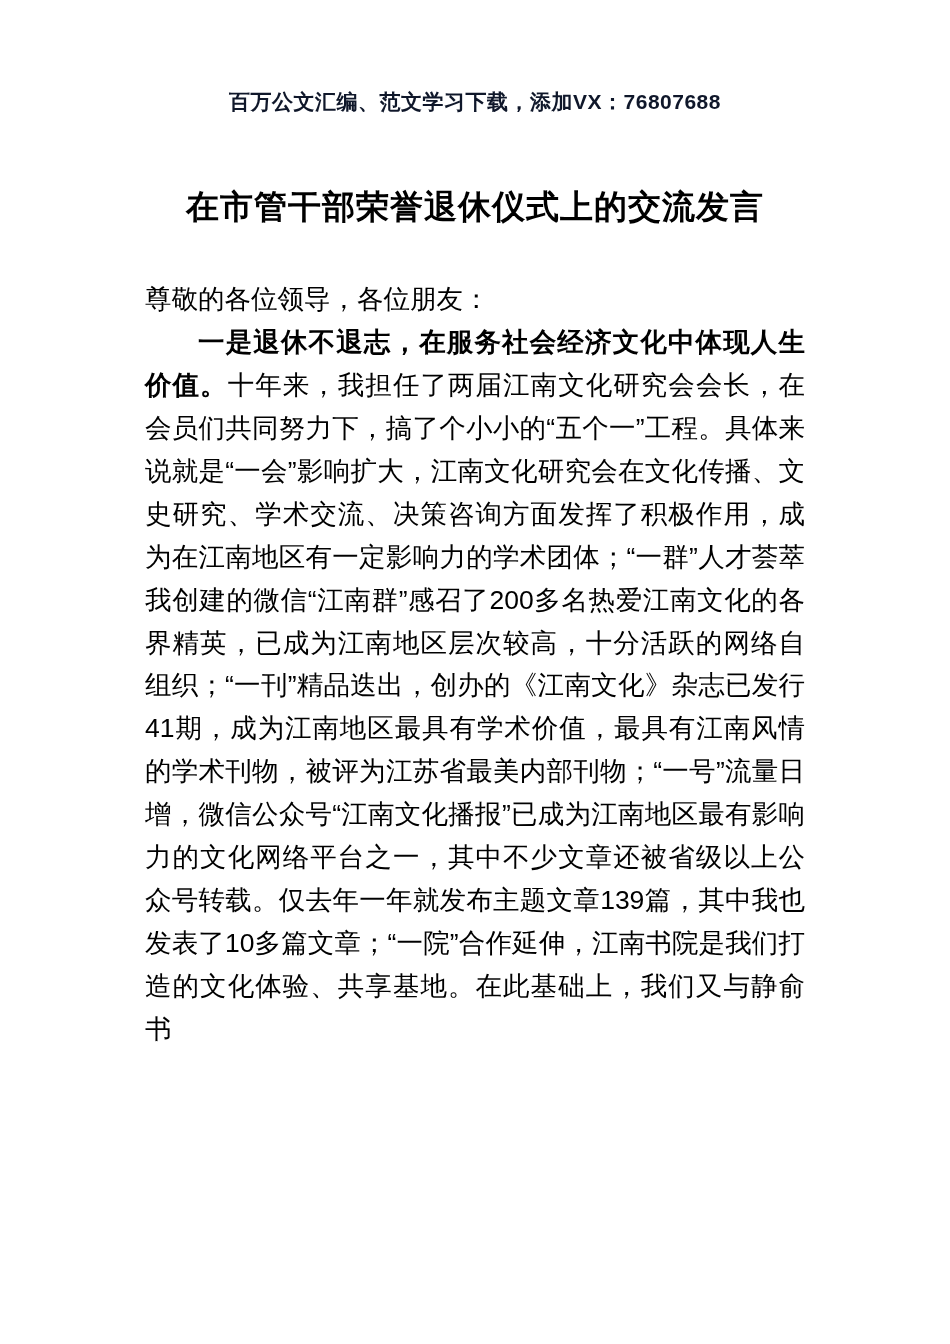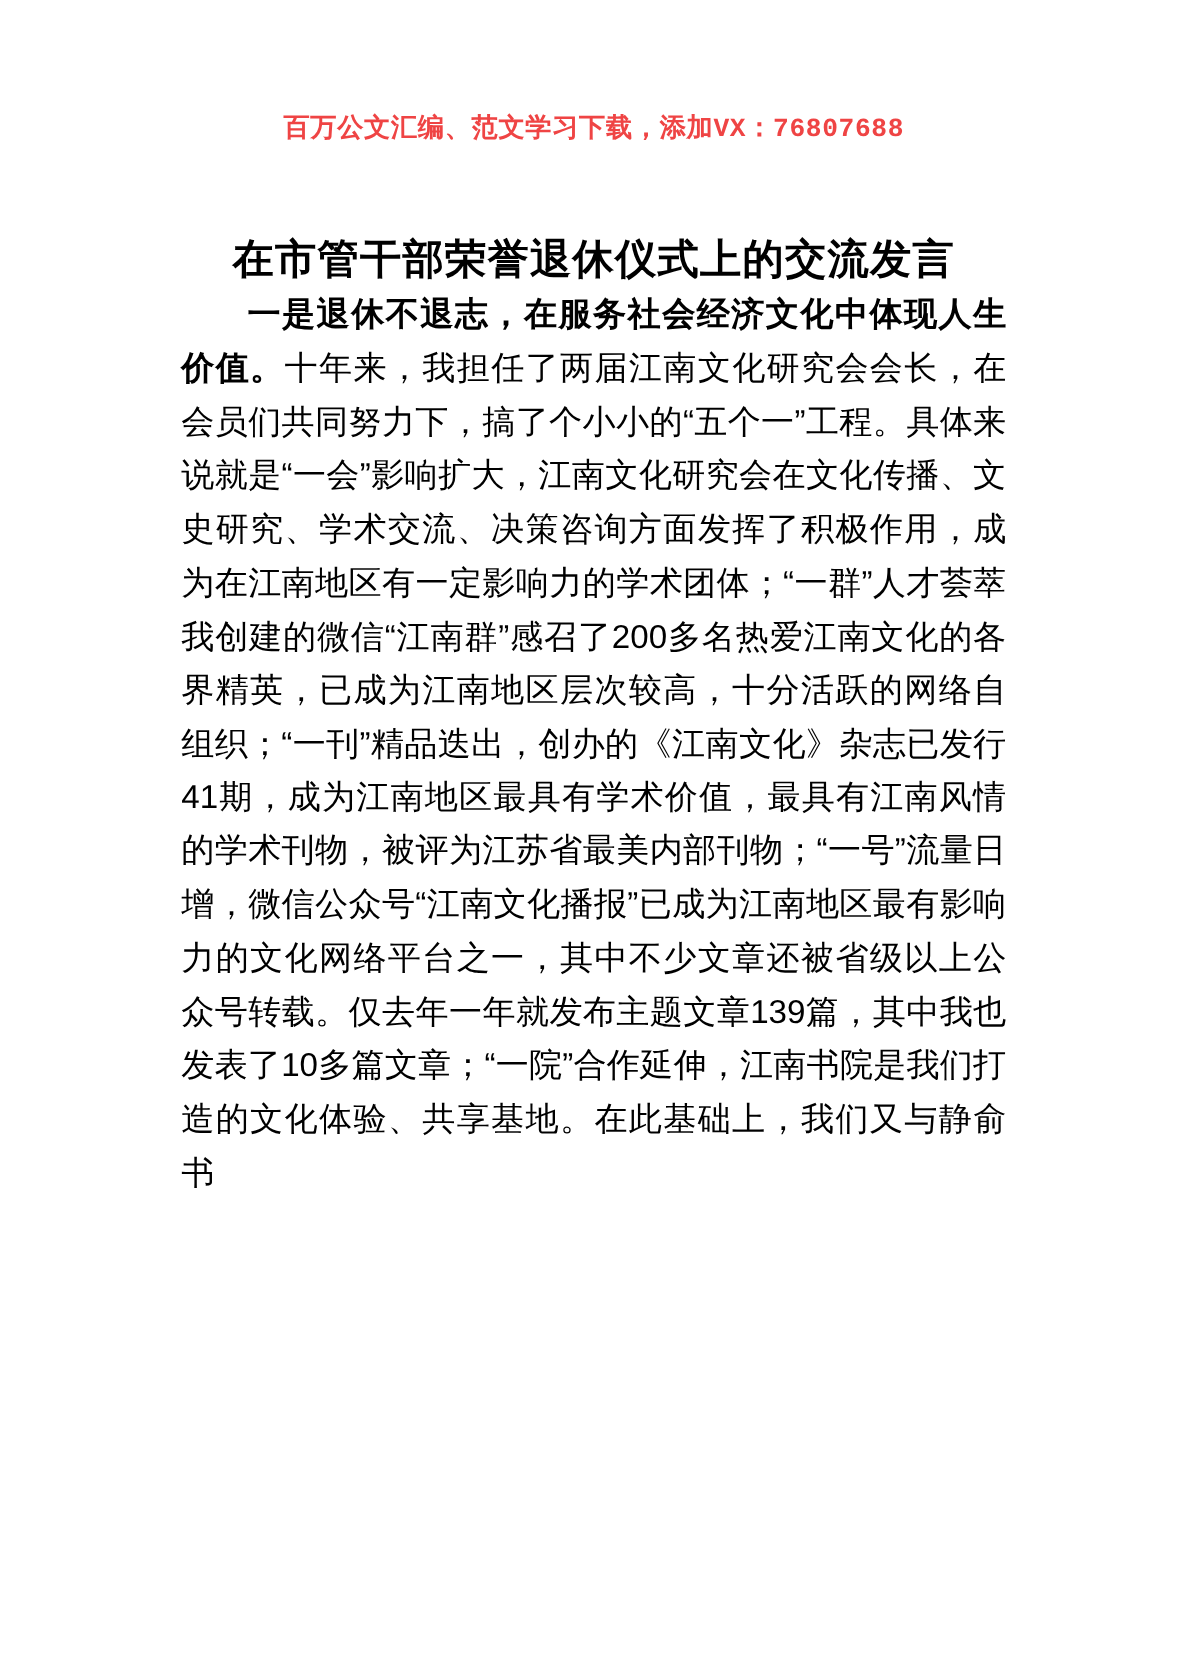--- a/index.html
+++ b/index.html
@@ -16,37 +16,37 @@
   .page {
     position: relative;
     width: 950px;
     min-height: 1344px;
     box-sizing: border-box;
     padding: 0 0 0 0;
     background: #ffffff;
   }
   .watermark {
     text-align: center;
-    color: #ef4444;
+    color: #0f172a;
     font-size: 21px;
     font-weight: 700;
     letter-spacing: 0.5px;
     padding-top: 88px;
-    font-family: Liberation Mono, monospace;
+    font-family: Liberation Sans, sans-serif;
   }
   .doc-body {
     padding: 0 145px 0 145px;
   }
   .doc-title {
     text-align: center;
     font-size: 33px;
     font-weight: 700;
     letter-spacing: 1px;
     margin-top: 68px;
-    margin-bottom: 0;
+    margin-bottom: 12px;
     line-height: 1.4;
     color: #000000;
   }
   .para {
     font-size: 26.5px;
     line-height: 1.62;
     text-align: justify;
     text-justify: inter-ideograph;
     margin: 0;
     color: #000000;
@@ -69,18 +69,19 @@
 <body>
 
 <div class="page">
 
   <div class="watermark">百万公文汇编、范文学习下载，添加VX：76807688</div>
 
   <div class="doc-body">
 
     <h1 class="doc-title">在市管干部荣誉退休仪式上的交流发言</h1>
 
+    <p class="para first">尊敬的各位领导，各位朋友：</p>
 
 
     <p class="para bold-lead"><span class="lead">一是退休不退志，在服务社会经济文化中体现人生价值。</span><span>十年来，我担任了两届江南文化研究会会长，在会员们共同努力下，搞了个小小的“五个一”工程。具体来说就是“一会”影响扩大，江南文化研究会在文化传播、文史研究、学术交流、决策咨询方面发挥了积极作用，成为在江南地区有一定影响力的学术团体；“一群”人才荟萃我创建的微信“江南群”感召了200多名热爱江南文化的各界精英，已成为江南地区层次较高，十分活跃的网络自组织；“一刊”精品迭出，创办的《江南文化》杂志已发行41期，成为江南地区最具有学术价值，最具有江南风情的学术刊物，被评为江苏省最美内部刊物；“一号”流量日增，微信公众号“江南文化播报”已成为江南地区最有影响力的文化网络平台之一，其中不少文章还被省级以上公众号转载。仅去年一年就发布主题文章139篇，其中我也发表了10多篇文章；“一院”合作延伸，江南书院是我们打造的文化体验、共享基地。在此基础上，我们又与静俞书</span></p>
 
   </div>
 </div>
 
 </body></html>

